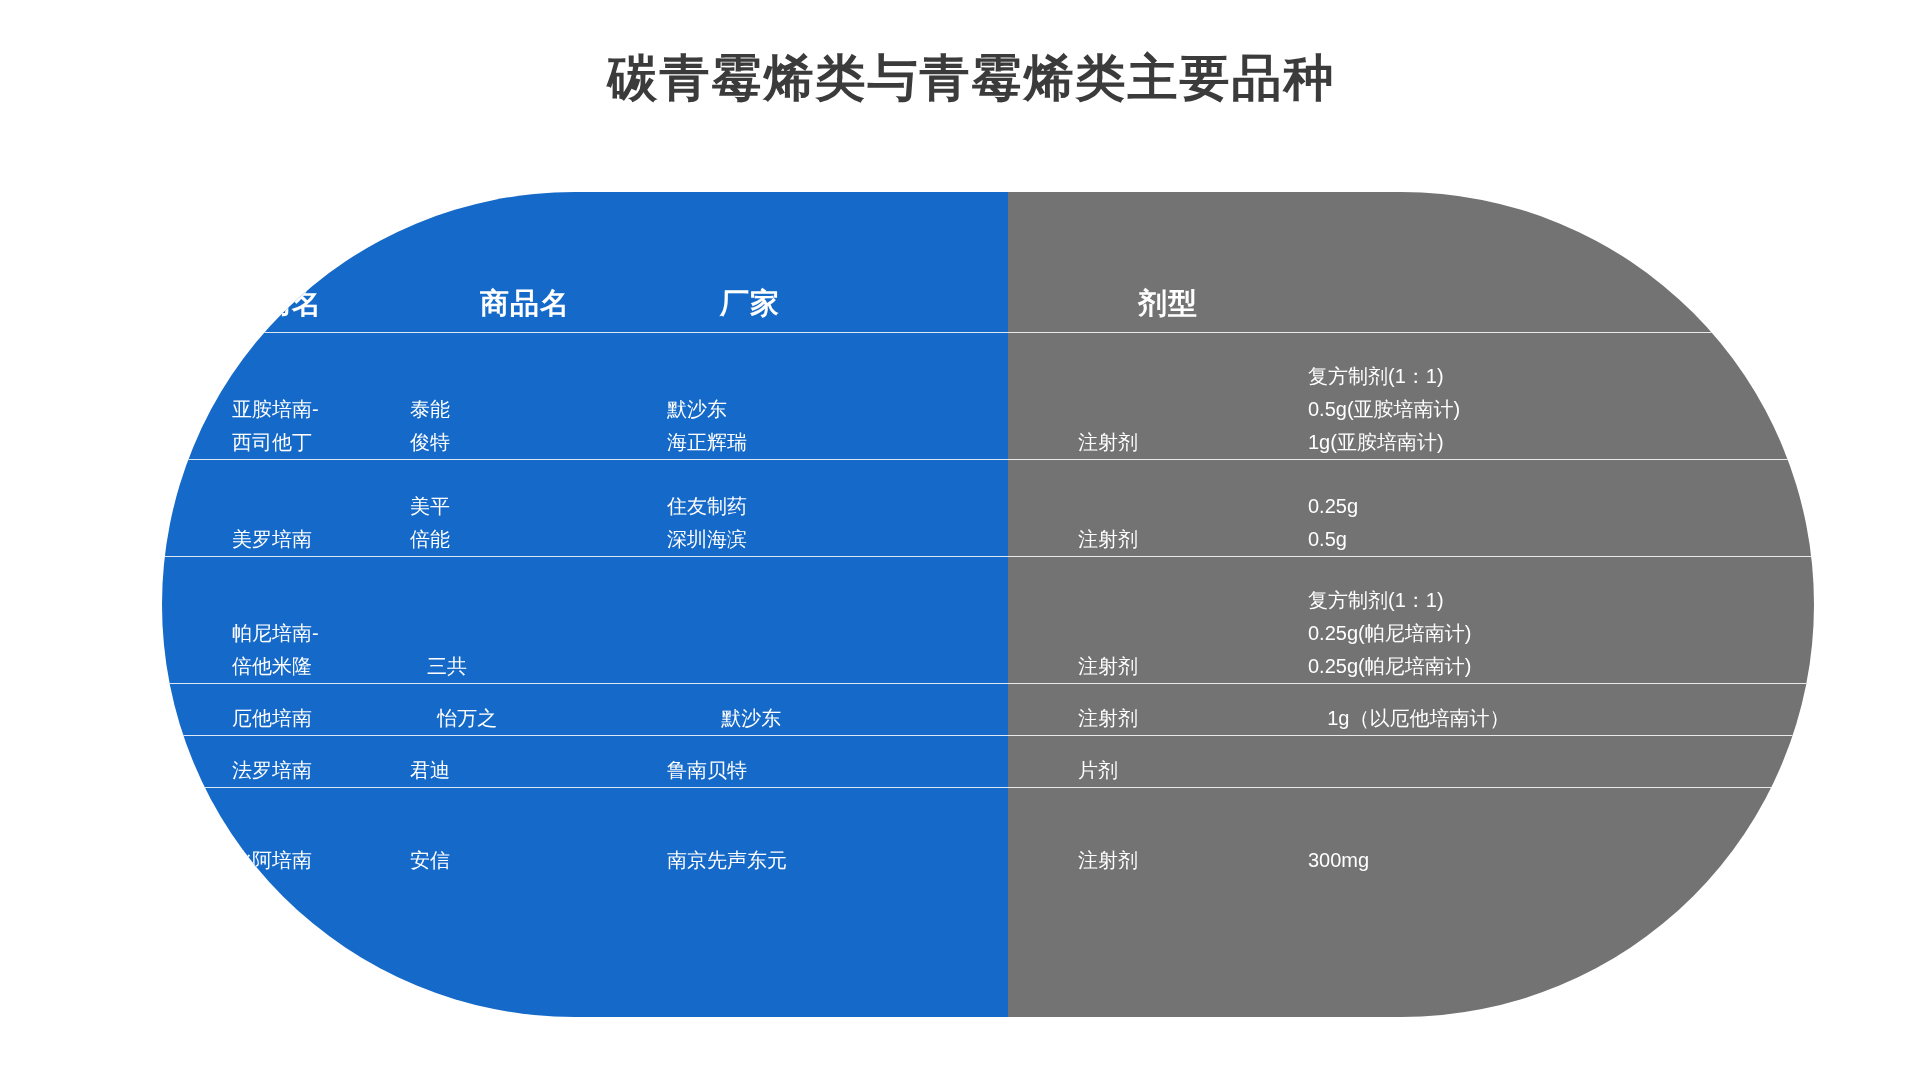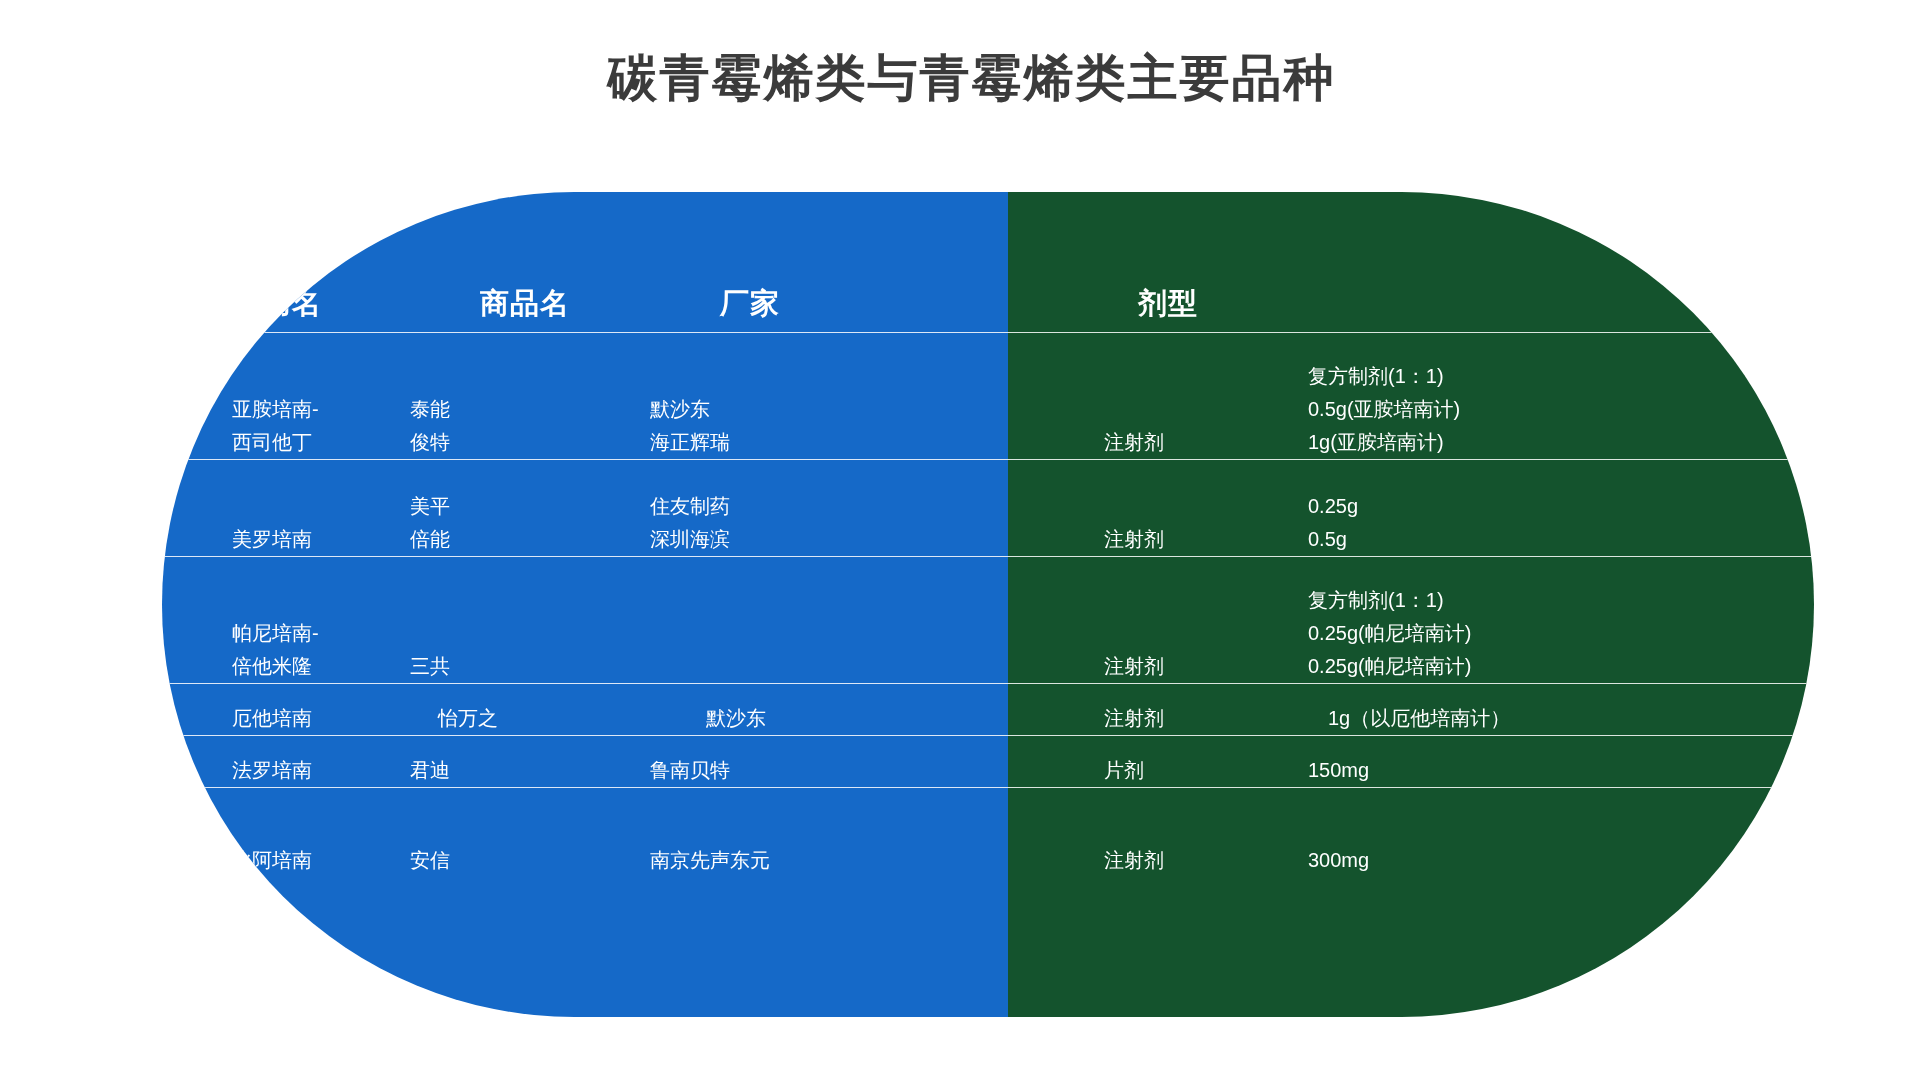--- a/index.html
+++ b/index.html
@@ -44,21 +44,21 @@
   .panel {
     display: flex;
     flex-direction: column;
   }
   #panel-blue {
     width: 846px;
     background: #1569c8;
   }
   #panel-green {
     width: 806px;
-    background: #14532d;
+    background: #737373;
   }
 
   
   .hdr-row {
     height: 140px;
     display: flex;
     flex-direction: row;
     align-items: flex-end;
     padding-bottom: 8px;
     box-sizing: border-box;
@@ -91,29 +91,29 @@
     line-height: 33px;
     padding-top: 11px;
     box-sizing: border-box;
     white-space: nowrap;
   }
   .cell .ln { display: block; }
 
   
   .c-generic  { width: 248px; padding-left: 70px; }
   .c-brand    { width: 240px; }
-  .c-maker    { width: 288px; }
+  .c-maker    { width: 288px; margin-left: 17px; }
 
   
   .h-generic  { width: 248px; padding-left: 70px; }
   .h-brand    { width: 240px; }
   .h-maker    { width: 288px; }
 
   
-  .c-form     { width: 300px; padding-left: 96px; }
+  .c-form     { width: 300px; padding-left: 70px; }
   .c-spec     { width: 506px; }
 
   .h-form     { width: 300px; padding-left: 130px; }
   .h-spec     { width: 506px; }
 </style>
 </head>
 <body>
 
 <div id="page-title">碳青霉烯类与青霉烯类主要品种</div>
 
@@ -248,23 +248,20 @@
       </div>
       <div class="cell c-spec">
         <span class="ln">1g（以厄他培南计）</span>
       </div>
     </div>
 
     <div class="data-row r5">
       <div class="cell c-form">
         <span class="ln">片剂</span>
       </div>
-      <div class="cell c-spec">
-        <span class="ln">150mg</span>
-      </div>
     </div>
 
     <div class="data-row r6">
       <div class="cell c-form">
         <span class="ln">注射剂</span>
       </div>
       <div class="cell c-spec">
         <span class="ln">300mg</span>
       </div>
     </div>

